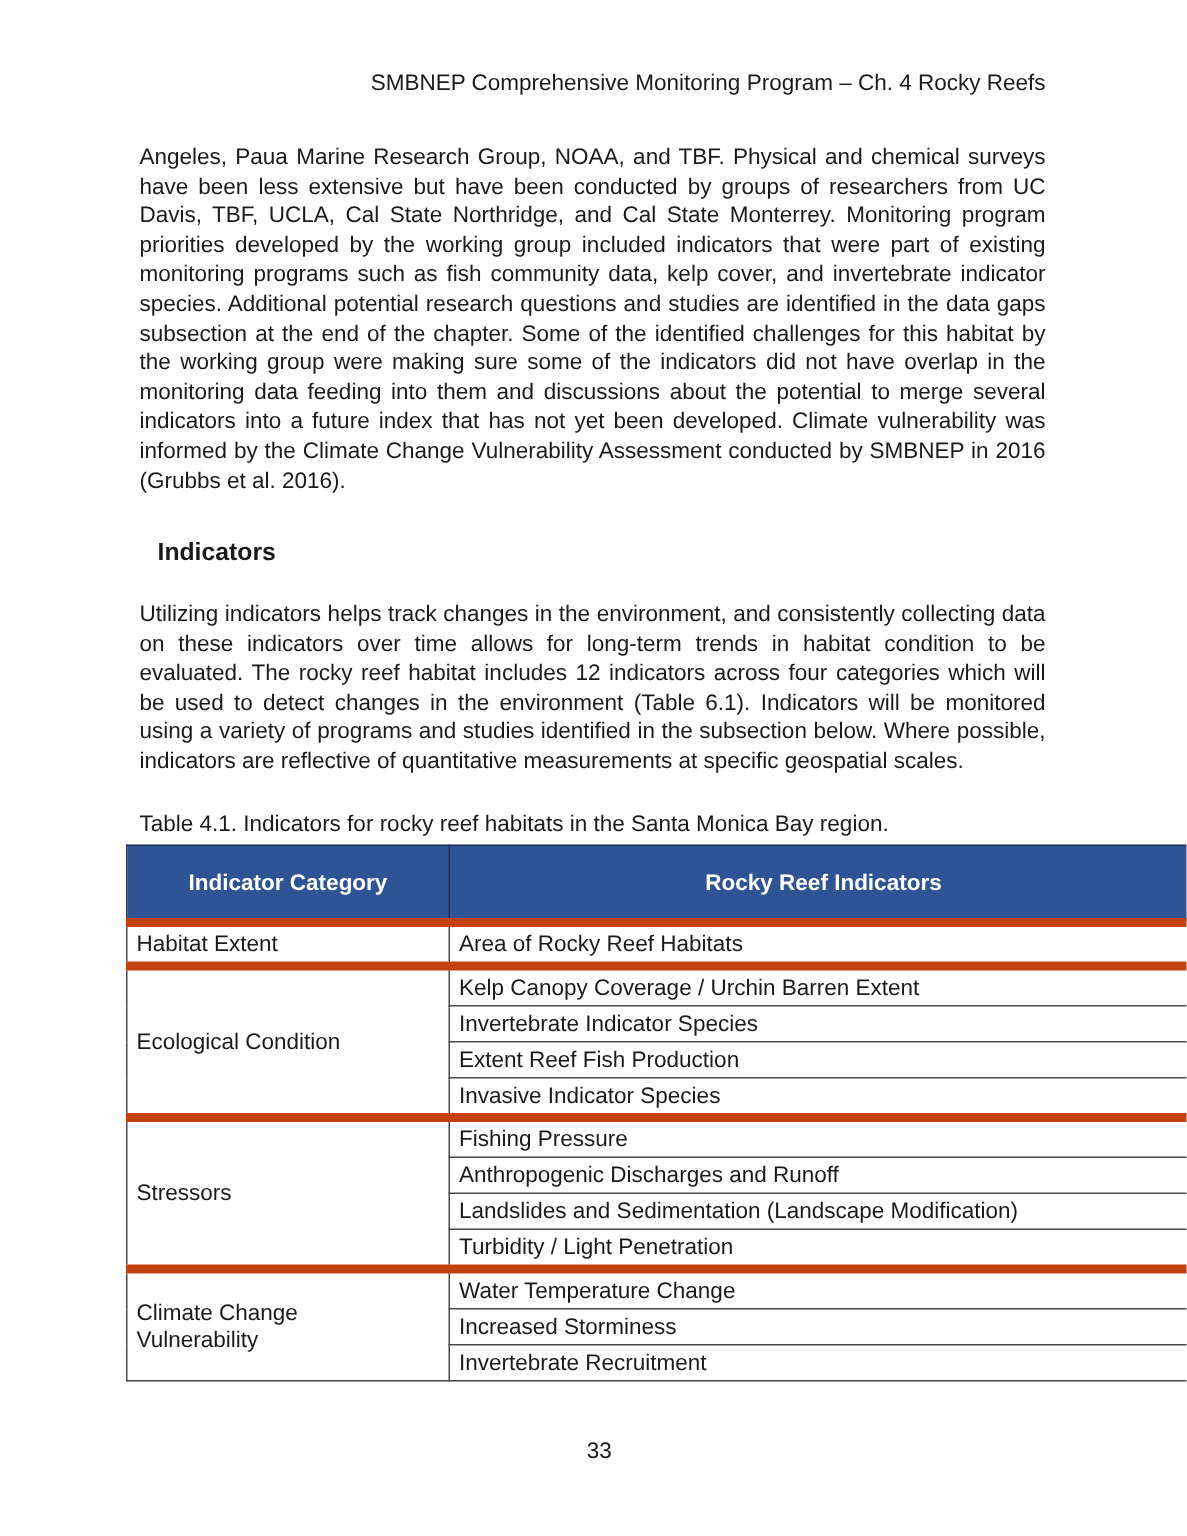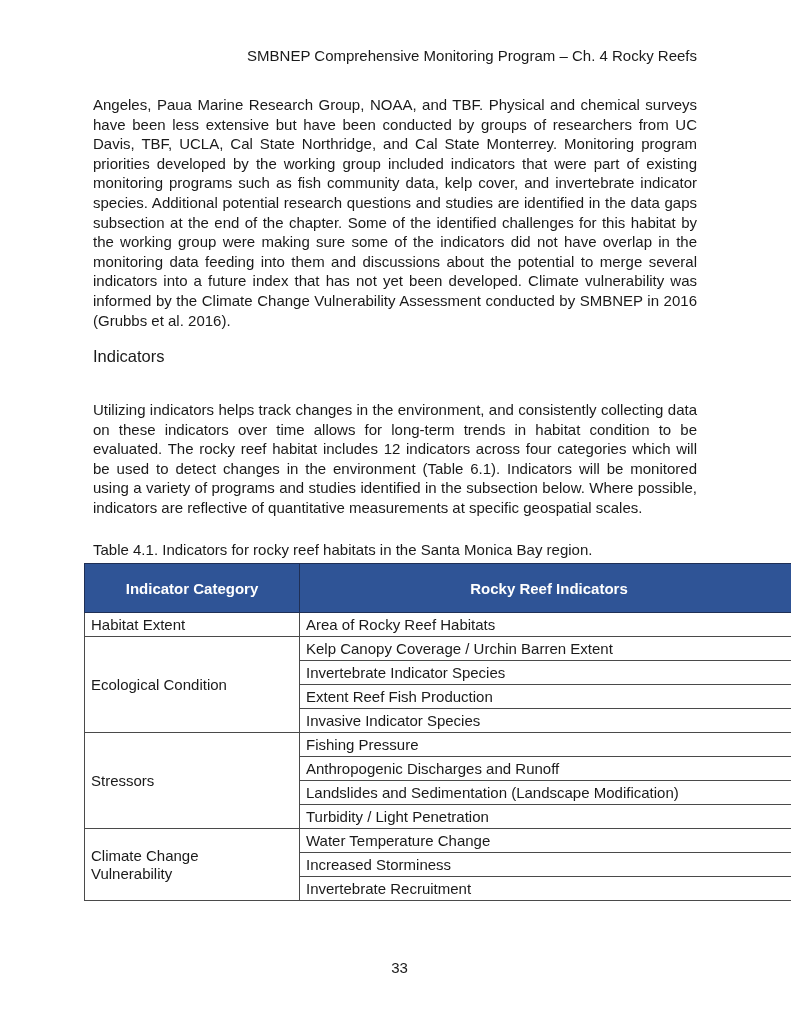--- a/index.html
+++ b/index.html
@@ -2,29 +2,29 @@
 <html><head>
 <meta charset="utf-8">
 <style>
   html, body { margin: 0; padding: 0; background: #ffffff; }
   body { width: 791px; height: 1024px; position: relative; overflow: hidden;
          font-family: "Liberation Sans", sans-serif; color: #1a1a1a; }
   .page-header { position: absolute; top: 47px; right: 94px; font-size: 15px; line-height: 18px; white-space: nowrap; }
   .body-text { position: absolute; left: 93px; width: 604px; font-size: 15px; line-height: 19.6px;
                text-align: justify; margin: 0; }
   #para1 { top: 95px; }
-  .section-heading { position: absolute; left: 93px; top: 346px; font-size: 16.5px; font-weight: normal; margin: 0; line-height: 20px; }
+  .section-heading { position: absolute; left: 93px; top: 346px; font-size: 16.5px; font-weight: bold; margin: 12px; line-height: 20px; }
   #para2 { top: 400px; }
   .caption { position: absolute; left: 93px; top: 541px; font-size: 15px; line-height: 18px; margin: 0; white-space: nowrap; }
   table.ind { position: absolute; left: 84px; top: 563px; width: 715px; border-collapse: collapse; font-size: 15px; }
   table.ind th { background: #2f5496; color: #ffffff; font-weight: bold; height: 48px; padding: 0 8px;
                  border: 1px solid #1f2f55; text-align: center; font-size: 15px; }
   table.ind td { border: 1px solid #4a4a4a; height: 23px; padding: 0 6px; line-height: 18px; vertical-align: middle; }
   table.ind td.cat { width: 168px; vertical-align: middle; }
-  table.ind tr.first-of-group td { border-top: 1px solid #c2410c; }
+  table.ind tr.first-of-group td { border-top: 6px solid #c2410c; }
   .page-number { position: absolute; top: 959px; left: 4px; width: 791px; text-align: center; font-size: 15px; }
 </style>
 </head>
 <body>
 
 <div class="page-header">SMBNEP Comprehensive Monitoring Program – Ch. 4 Rocky Reefs</div>
 
 <p class="body-text" id="para1">Angeles, Paua Marine Research Group, NOAA, and TBF. Physical and chemical surveys have been less extensive but have been conducted by groups of researchers from UC Davis, TBF, UCLA, Cal State Northridge, and Cal State Monterrey. Monitoring program priorities developed by the working group included indicators that were part of existing monitoring programs such as fish community data, kelp cover, and invertebrate indicator species. Additional potential research questions and studies are identified in the data gaps subsection at the end of the chapter. Some of the identified challenges for this habitat by the working group were making sure some of the indicators did not have overlap in the monitoring data feeding into them and discussions about the potential to merge several indicators into a future index that has not yet been developed. Climate vulnerability was informed by the Climate Change Vulnerability Assessment conducted by SMBNEP in 2016 (Grubbs et al. 2016).</p>
 
 <h2 class="section-heading">Indicators</h2>

